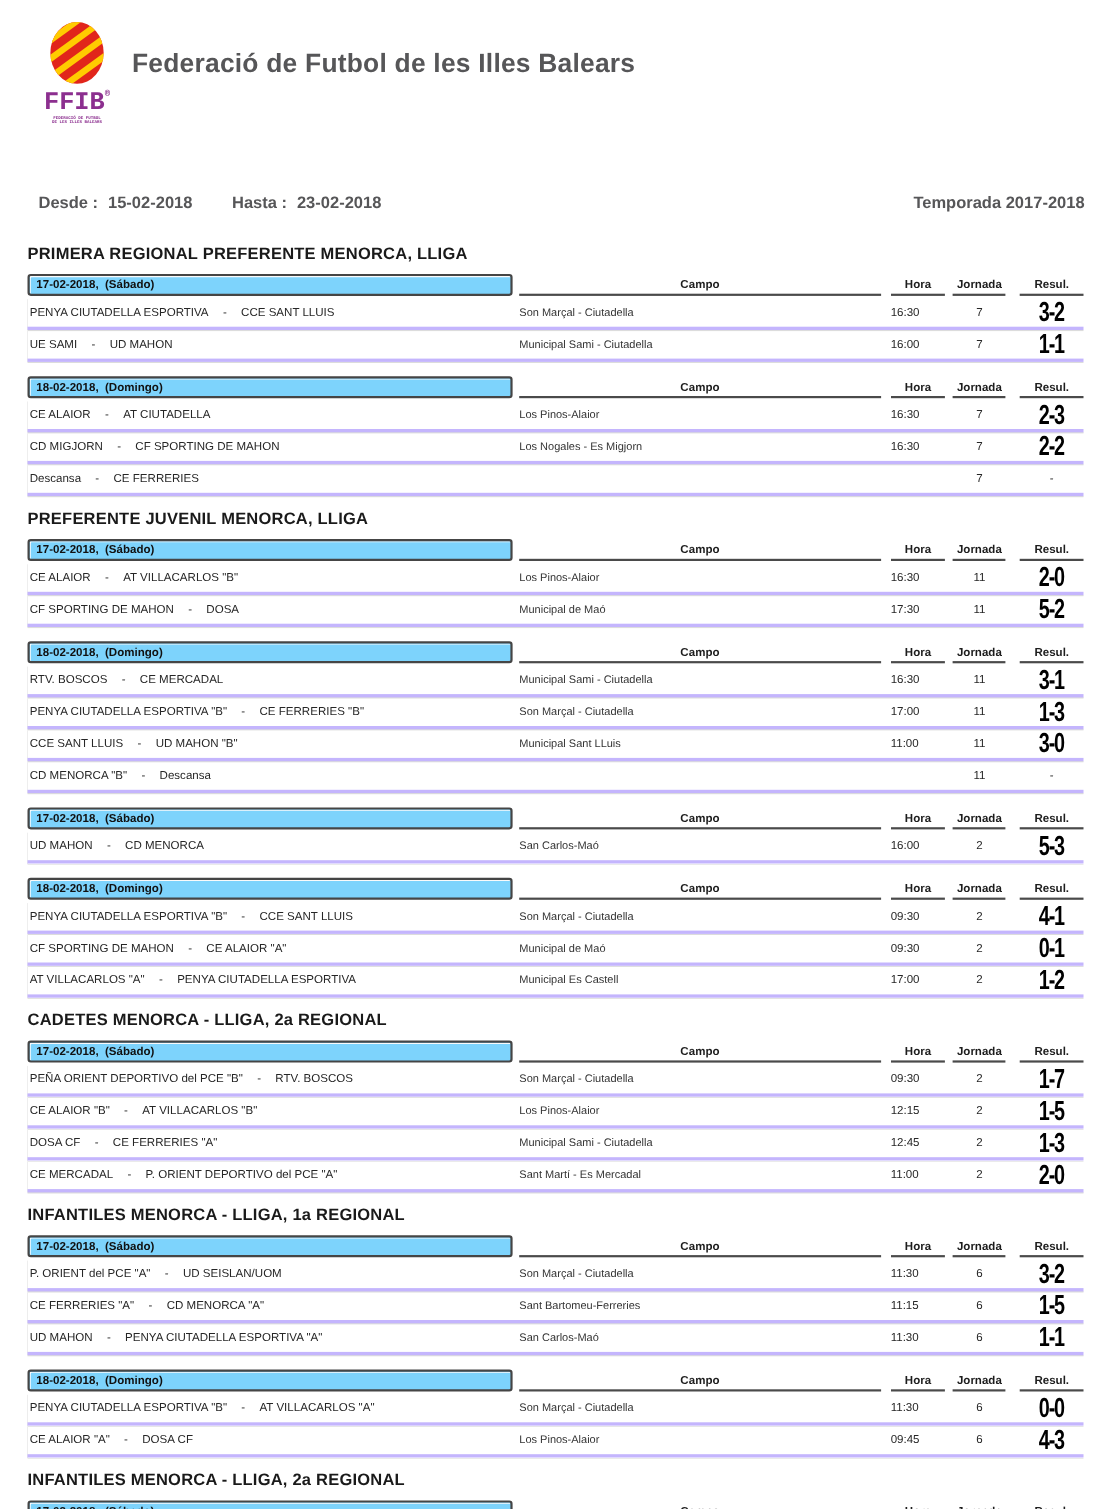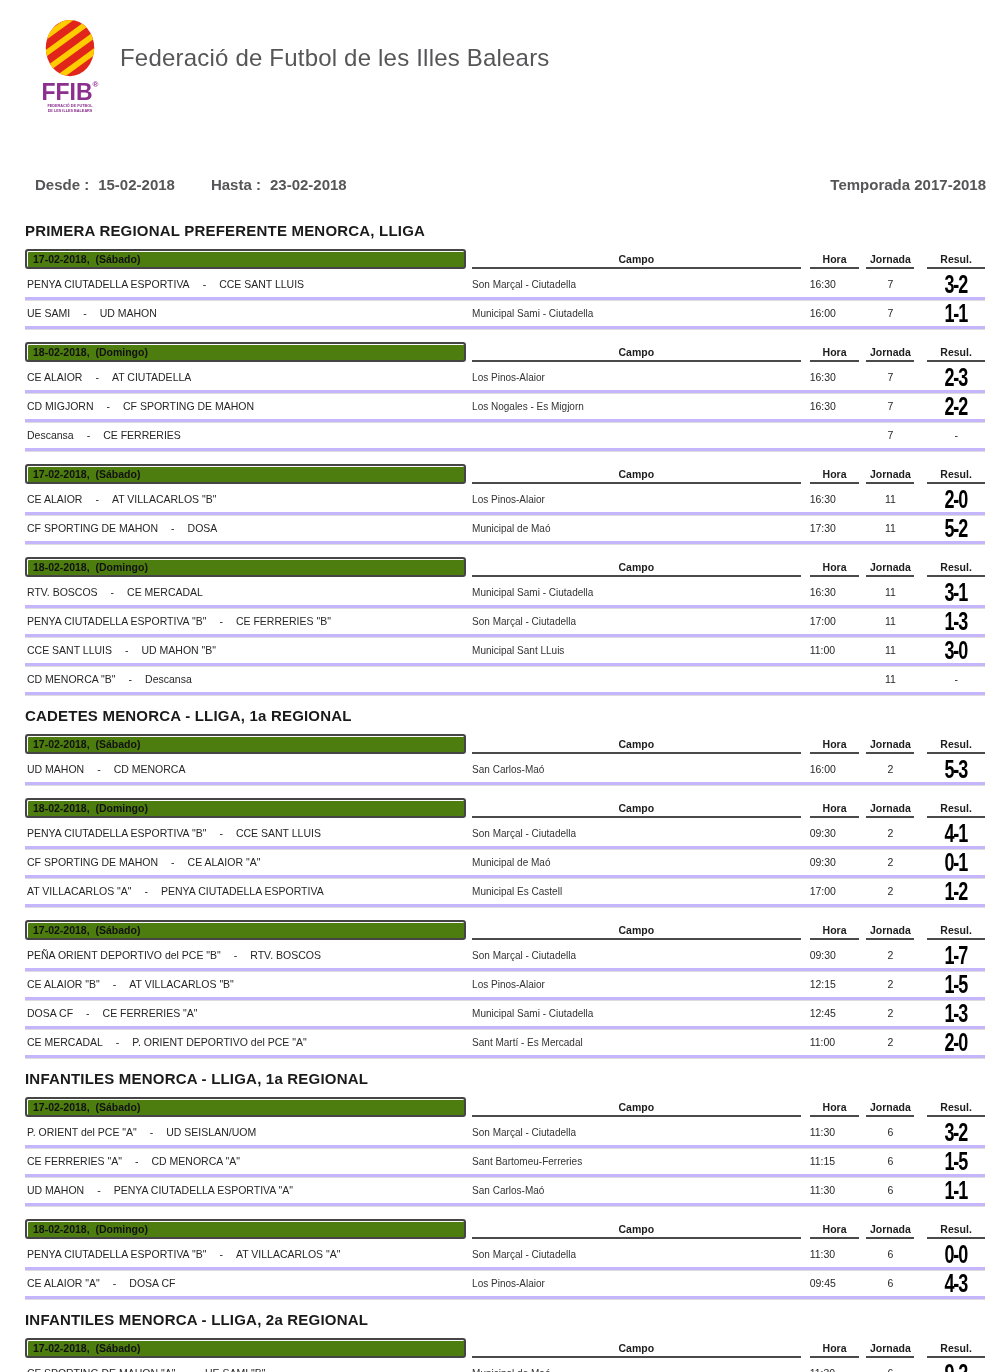--- a/index.html
+++ b/index.html
@@ -3,39 +3,39 @@
 <meta charset="utf-8">
 <style>
   html,body{margin:0;padding:0;background:#ffffff;}
   body{
     width:1000px;height:1372px;overflow:hidden;
     font-family:"Liberation Sans","DejaVu Sans",sans-serif;
     color:#262626;position:relative;
   }
   
   .top{position:relative;height:160px;}
-  .logo{position:absolute;left:30px;top:18px;width:80px;text-align:center;line-height:1;}
+  .logo{position:absolute;left:30px;top:18px;width:80px;text-align:center;line-height:1;font-family:Liberation Mono, monospace;}
   .logo-acronym{font-size:23px;font-weight:bold;color:#8c2f8f;letter-spacing:0;margin-top:-2px;}
   .logo-reg{font-size:8px;vertical-align:top;color:#8c2f8f;font-weight:bold;}
   .logo-sub{font-size:9px;color:#8c2f8f;transform:scale(0.42);transform-origin:top center;width:190px;margin-left:-55px;line-height:1.15;font-weight:bold;}
-  .org-title{position:absolute;left:120px;top:44px;font-size:24px;font-weight:normal;color:#565658;letter-spacing:0.2px;}
+  .org-title{position:absolute;left:120px;top:44px;font-size:24px;font-weight:bold;color:#565658;letter-spacing:0.2px;}
   .doc-title{position:absolute;left:0;right:0;top:108px;text-align:center;font-size:26px;font-weight:bold;color:#565658;}
   
   .meta{display:flex;justify-content:space-between;margin:16px 14px 0 35px;font-size:15px;font-weight:bold;color:#565658;height:18px;text-align:center;}
   .meta .lbl{margin-right:9px;}
   .meta .val{margin-right:36px;}
   .meta .val:last-child{margin-right:0;}
   
   .sections{padding:18px 15px 0 25px;}
   .section-title{font-size:15px;font-weight:bold;color:#1a1a1a;margin:10px 0 9px 0;letter-spacing:0.2px;}
   .match-table{margin-bottom:12px;width:960px;}
   .thead{display:flex;align-items:flex-end;height:21px;margin-bottom:2px;}
   .date-box{
     width:425px;height:16px;line-height:16px;flex:0 0 auto;
-    background:#4d7c0f;border:2px solid #454545;border-radius:3px;
+    background:#7dd3fc;border:2px solid #454545;border-radius:3px;
     box-shadow:inset 1px 1px 0 #fafafa;
     font-size:10.5px;font-weight:bold;color:#111;padding:0 6px;white-space:pre;overflow:hidden;
   }
   .hcell{font-size:10.5px;font-weight:bold;color:#1d1d1d;text-align:center;border-bottom:2px solid #4a4a4a;padding-bottom:2px;}
   .h-campo{width:330px;margin-left:6px;}
   .h-hora{width:50px;margin-left:9px;}
   .h-jornada{width:48px;margin-left:7px;}
   .h-resul{width:58px;margin-left:13px;}
   .trow{display:flex;align-items:center;height:26px;border-bottom:3px solid #c4b5fd;box-shadow:0 1px 0 #dcdcdc;}
   .cell{font-size:10.5px;color:#262626;white-space:nowrap;overflow:visible;}
@@ -151,20 +151,21 @@
     <div class="cell c-hora"></div>
     <div class="cell c-jornada">7</div>
     <div class="cell c-resul"><span class="resul-dash">-</span></div>
   </div>
 </div>
   </div>
 </div>
   </div>
 
   <div class="section">
+    <div class="section-title">PREFERENTE JUVENIL MENORCA, LLIGA</div>
     <div>
   <div class="match-table">
     <div class="thead">
       <div class="date-box">17-02-2018,  (Sábado)</div>
       <div class="hcell h-campo">Campo</div>
       <div class="hcell h-hora">Hora</div>
       <div class="hcell h-jornada">Jornada</div>
       <div class="hcell h-resul">Resul.</div>
     </div>
     <div>
@@ -225,21 +226,20 @@
     <div class="cell c-hora"></div>
     <div class="cell c-jornada">11</div>
     <div class="cell c-resul"><span class="resul-dash">-</span></div>
   </div>
 </div>
   </div>
 </div>
   </div>
 
   <div class="section">
-    <div class="section-title">CADETES MENORCA - LLIGA, 1a REGIONAL</div>
     <div>
   <div class="match-table">
     <div class="thead">
       <div class="date-box">17-02-2018,  (Sábado)</div>
       <div class="hcell h-campo">Campo</div>
       <div class="hcell h-hora">Hora</div>
       <div class="hcell h-jornada">Jornada</div>
       <div class="hcell h-resul">Resul.</div>
     </div>
     <div>
@@ -284,20 +284,21 @@
     <div class="cell c-hora">17:00</div>
     <div class="cell c-jornada">2</div>
     <div class="cell c-resul"><span class="resul-score">1-2</span></div>
   </div>
 </div>
   </div>
 </div>
   </div>
 
   <div class="section">
+    <div class="section-title">CADETES MENORCA - LLIGA, 2a REGIONAL</div>
     <div>
   <div class="match-table">
     <div class="thead">
       <div class="date-box">17-02-2018,  (Sábado)</div>
       <div class="hcell h-campo">Campo</div>
       <div class="hcell h-hora">Hora</div>
       <div class="hcell h-jornada">Jornada</div>
       <div class="hcell h-resul">Resul.</div>
     </div>
     <div>

